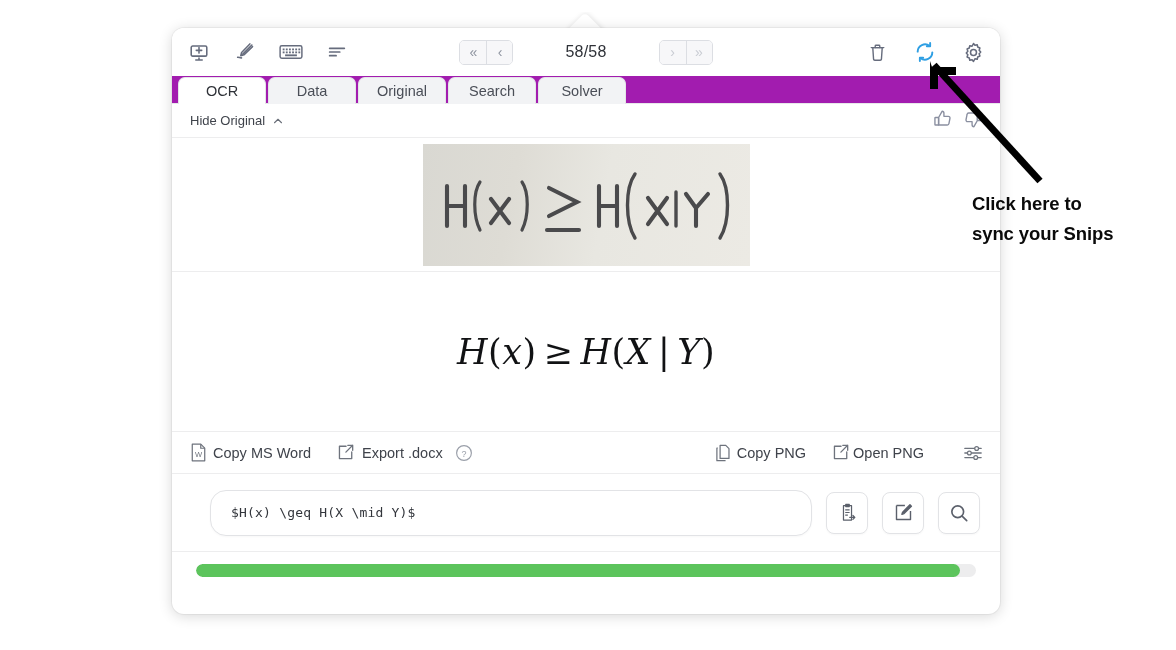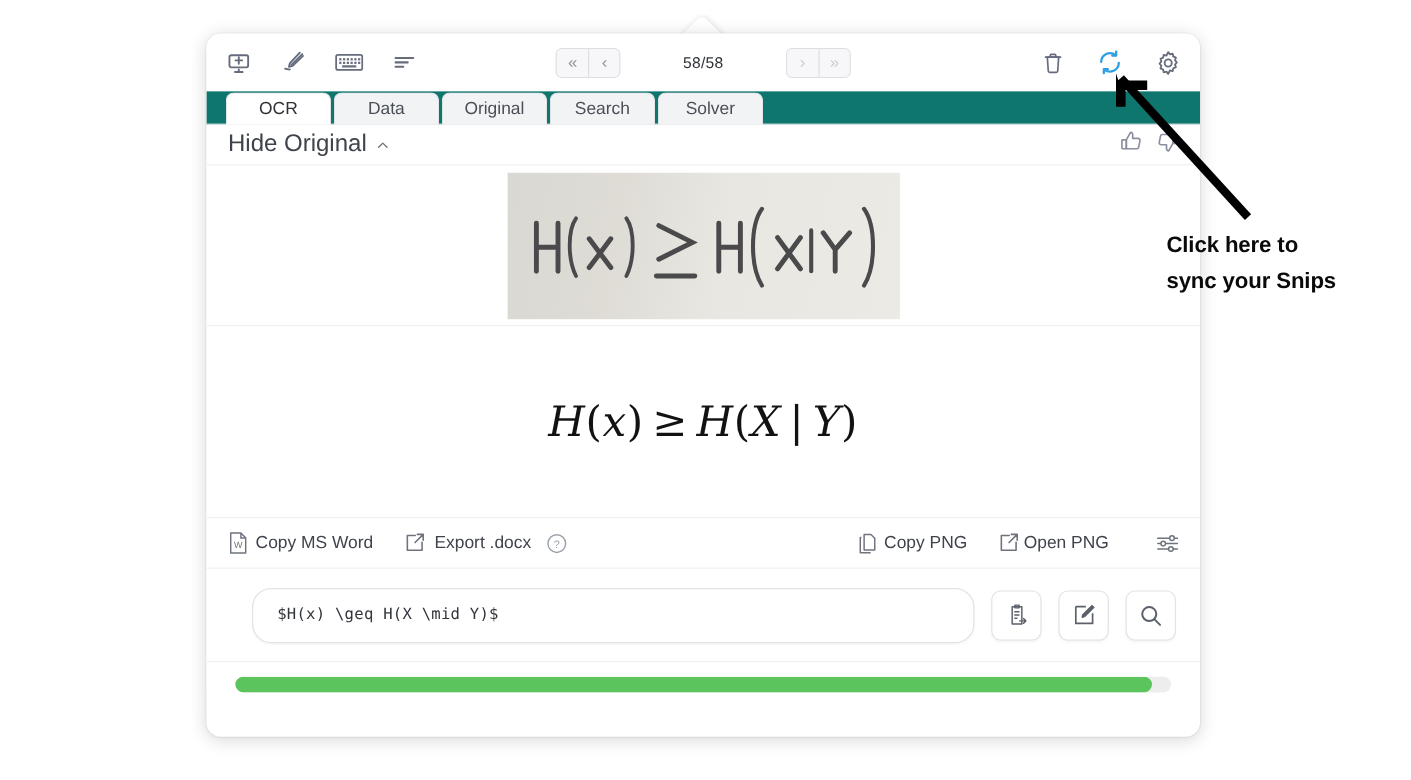--- a/index.html
+++ b/index.html
@@ -70,34 +70,34 @@
     width: 26px; height: 23px;
     display: flex; align-items: center; justify-content: center;
     font-size: 14px;
     color: #8d939f;
     cursor: pointer;
     background: #f7f7f9;
   }
   .navgrp span + span { border-left: 1px solid #dcdee3; }
   .navgrp.disabled span { color: #c9ccd3; }
   .pagecount {
-    font-size: 13px; color: #2f3238; letter-spacing: .2px;
+    font-size: 16px; color: #2f3238; letter-spacing: .2px;
   }
   .tb-right {
     margin-left: auto;
     display: flex; align-items: center; gap: 22px;
   }
 
   
   .tabs {
     display: flex; align-items: flex-end;
     height: 28px;
-    padding-left: 16px;
+    padding-left: 6px;
     border-bottom: 1px solid #e7e8ea;
-    background: #0f766e;
+    background: #a21caf;
   }
   .tab {
     min-width: 88px;
     height: 27px;
     display: flex; align-items: center; justify-content: center;
     font-size: 14.5px;
     color: #4a4e57;
     background: #f2f3f5;
     border: 1px solid #e4e5e8;
     border-bottom: none;
@@ -117,21 +117,21 @@
 
   
   .hiderow {
     height: 34px;
     display: flex; align-items: center;
     padding: 0 16px 0 18px;
     border-bottom: 1px solid #ededee;
     background: #fff;
   }
   .hidetxt {
-    font-size: 20px; color: #3f434b;
+    font-size: 13px; color: #3f434b;
     display: flex; align-items: center; gap: 7px;
     cursor: pointer;
   }
   .chev-up { display:block; width:12px; height:12px; color:#6a6f79; }
   .rate { margin-left: auto; display: flex; align-items: center; gap: 8px; }
 
   
   .origpanel {
     height: 134px;
     display: flex; align-items: center; justify-content: center;

